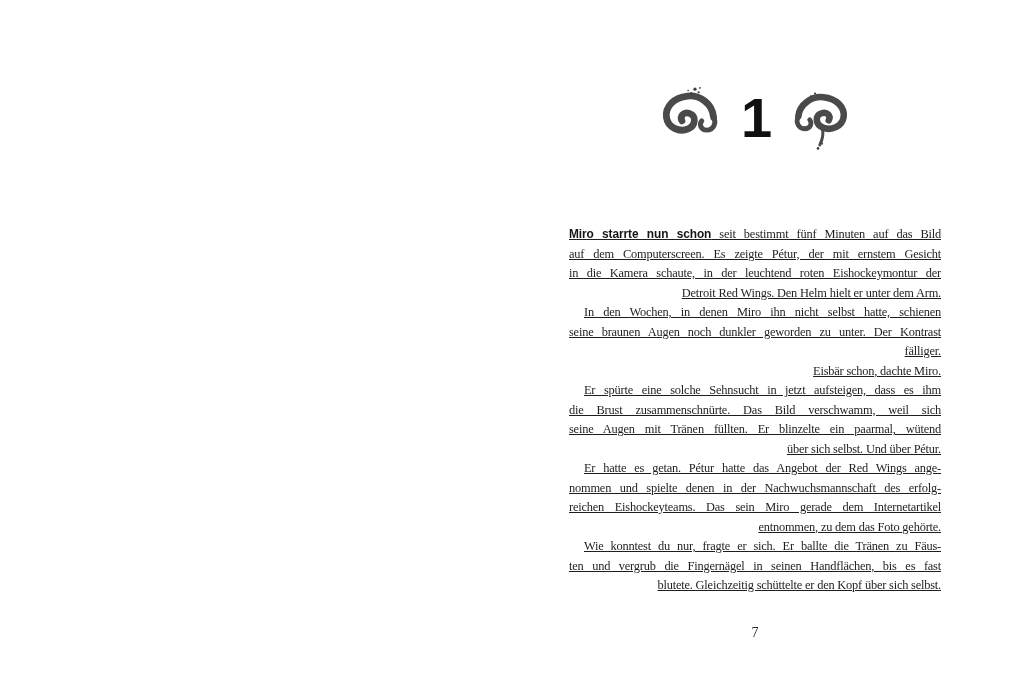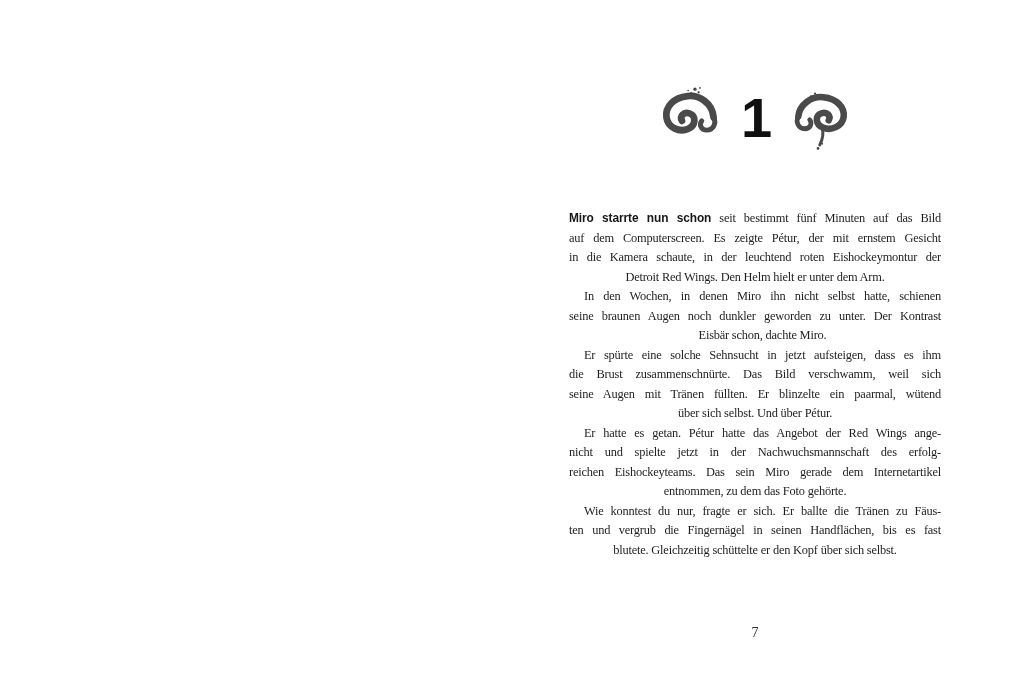--- a/index.html
+++ b/index.html
@@ -45,31 +45,32 @@
     font-weight: 700;
     font-size: 56px;
     line-height: 56px;
     color: #101010;
     letter-spacing: -1px;
     transform: translateY(2px);
   }
   .text-block {
     position: absolute;
     left: 59px;           
-    top: 209px;
+    top: 225px;
     width: 372px;
     font-size: 12.4px;
     letter-spacing: -0.2px;
     color: #1e1e1e;
+    text-decoration: underline;
   }
   .line {
     height: 19.5px;
     line-height: 19.5px;
     white-space: nowrap;
-    text-align: center;
+    text-align: right;
   }
   .line.j {
     text-align: justify;
     text-align-last: justify;
   }
   .line.ind { text-indent: 15px; }
   .lead {
     font-family: "Liberation Sans", sans-serif;
     font-weight: 700;
     font-size: 11.9px;
@@ -133,27 +134,28 @@
 
     </div>
 
     <div class="text-block" id="text-block">
         <div class="line j"><span class="lead">Miro starrte nun schon</span> seit bestimmt fünf Minuten auf das Bild</div>
         <div class="line j">auf dem Computerscreen. Es zeigte Pétur, der mit ernstem Gesicht</div>
         <div class="line j">in die Kamera schaute, in der leuchtend roten Eishockeymontur der</div>
         <div class="line">Detroit Red Wings. Den Helm hielt er unter dem Arm.</div>
         <div class="line j ind">In den Wochen, in denen Miro ihn nicht selbst hatte, schienen</div>
         <div class="line j">seine braunen Augen noch dunkler geworden zu unter. Der Kontrast</div>
+        <div class="line">fälliger.</div>
         <div class="line ind">Eisbär schon, dachte Miro.</div>
         <div class="line j ind">Er spürte eine solche Sehnsucht in jetzt aufsteigen, dass es ihm</div>
         <div class="line j">die Brust zusammenschnürte. Das Bild verschwamm, weil sich</div>
         <div class="line j">seine Augen mit Tränen füllten. Er blinzelte ein paarmal, wütend</div>
         <div class="line">über sich selbst. Und über Pétur.</div>
         <div class="line j ind">Er hatte es getan. Pétur hatte das Angebot der Red Wings ange-</div>
-        <div class="line j">nicht und spielte jetzt in der Nachwuchsmannschaft des erfolg-</div>
+        <div class="line j">nommen und spielte denen in der Nachwuchsmannschaft des erfolg-</div>
         <div class="line j">reichen Eishockeyteams. Das sein Miro gerade dem Internetartikel</div>
         <div class="line">entnommen, zu dem das Foto gehörte.</div>
         <div class="line j ind">Wie konntest du nur, fragte er sich. Er ballte die Tränen zu Fäus-</div>
         <div class="line j">ten und vergrub die Fingernägel in seinen Handflächen, bis es fast</div>
         <div class="line">blutete. Gleichzeitig schüttelte er den Kopf über sich selbst.</div>
       </div>
 
     <div class="folio">7</div>
 
   </div>

